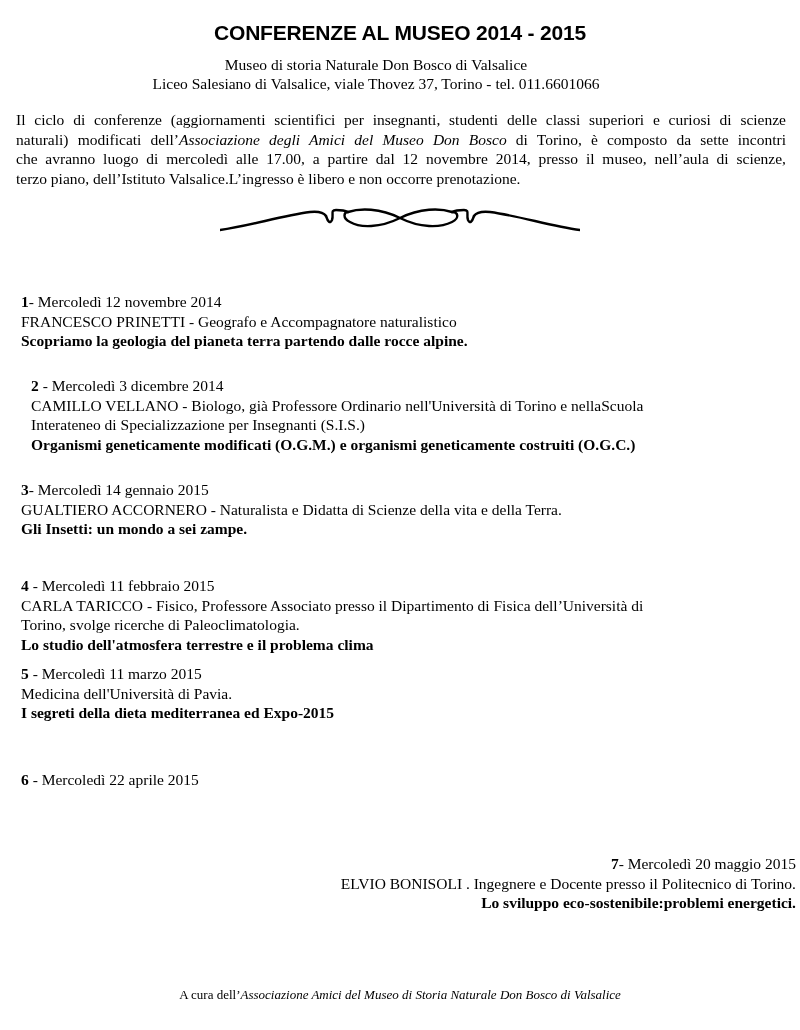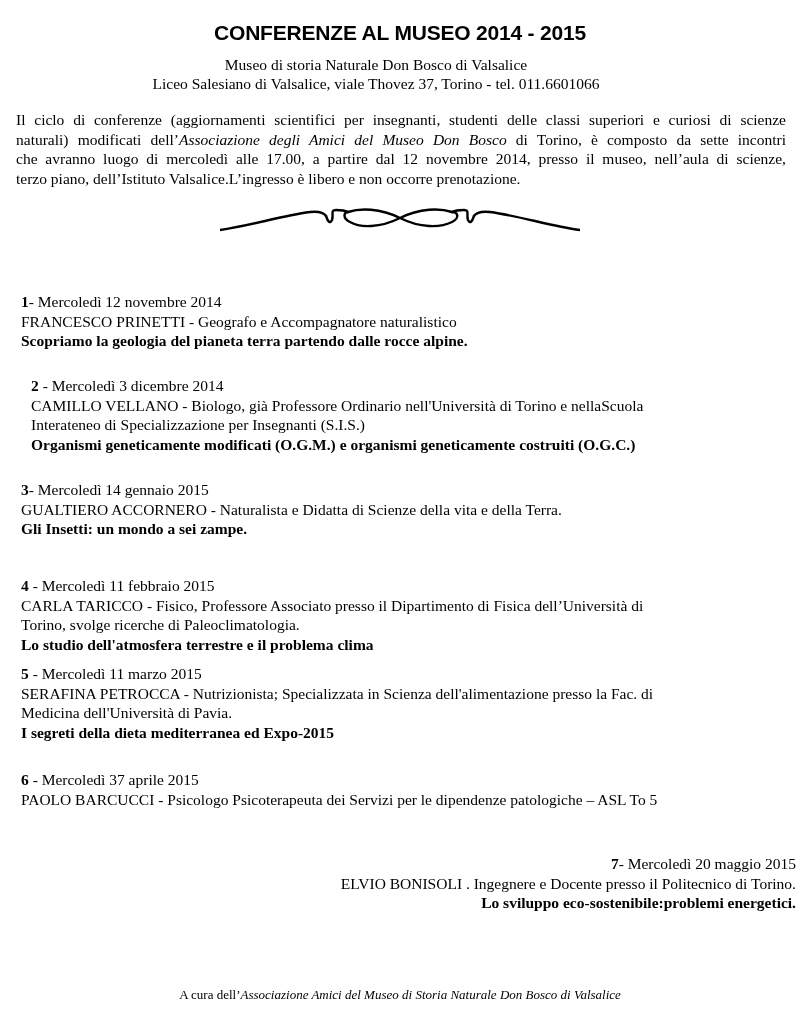--- a/index.html
+++ b/index.html
@@ -157,28 +157,26 @@
 
     <div class="event" style="top:272px;margin-top:12px;">
       <span class="date"><span class="num">4</span><span> - </span><span>Mercoledì 11 febbraio 2015</span></span>
       <span class="speaker-line">CARLA TARICCO - Fisico, Professore Associato presso il Dipartimento di Fisica dell’Università di</span>
       <span class="speaker-line">Torino, svolge ricerche di Paleoclimatologia.</span>
       <span class="topic">Lo studio dell'atmosfera terrestre e il problema clima</span>
     </div>
 
     <div class="event" style="top:372px;">
       <span class="date"><span class="num">5</span><span> - </span><span>Mercoledì 11 marzo 2015</span></span>
-      <span class="speaker-line">SERAFINA PETROCCA - Nutrizionista; Specializzata in Scienza dell'alimentazione presso la Fac. di</span>
       <span class="speaker-line">Medicina dell'Università di Pavia.</span>
       <span class="topic">I segreti della dieta mediterranea ed Expo-2015</span>
     </div>
 
     <div class="event" style="top:478px;">
-      <span class="date"><span class="num">6</span><span> - </span><span>Mercoledì 37 aprile 2015</span></span>
-      <span class="speaker-line">PAOLO BARCUCCI - Psicologo Psicoterapeuta dei Servizi per le dipendenze patologiche – ASL To 5</span>
+      <span class="date"><span class="num">6</span><span> - </span><span>Mercoledì 22 aprile 2015</span></span>
     </div>
 
     <div class="event" style="top:562px;text-align:right;">
       <span class="date"><span class="num">7</span><span>- </span><span>Mercoledì 20 maggio 2015</span></span>
       <span class="speaker-line">ELVIO BONISOLI . Ingegnere e Docente presso il Politecnico di Torino.</span>
       <span class="topic">Lo sviluppo eco-sostenibile:problemi energetici.</span>
     </div>
 
   </div>
 

